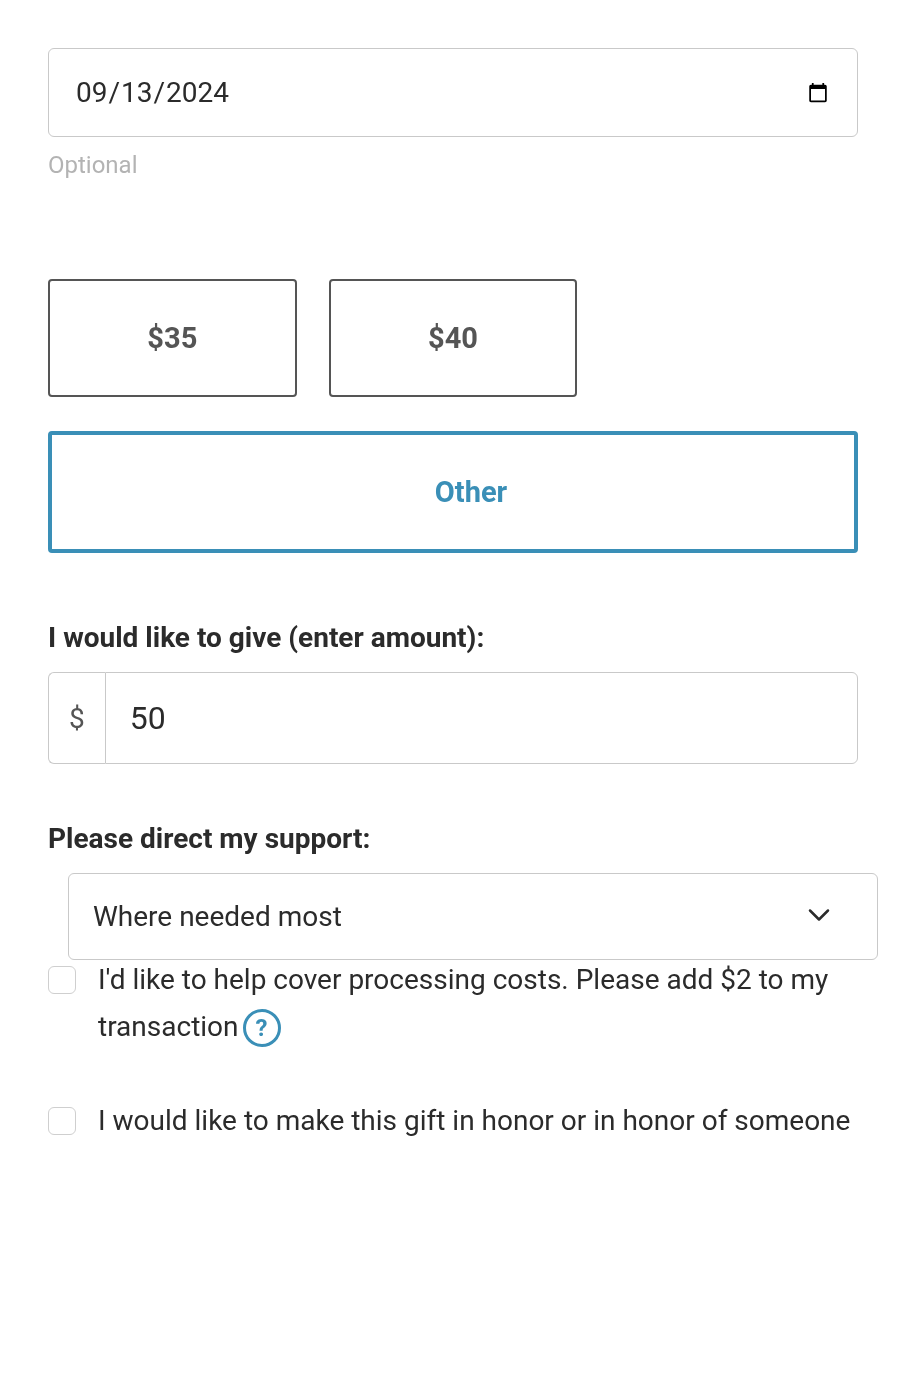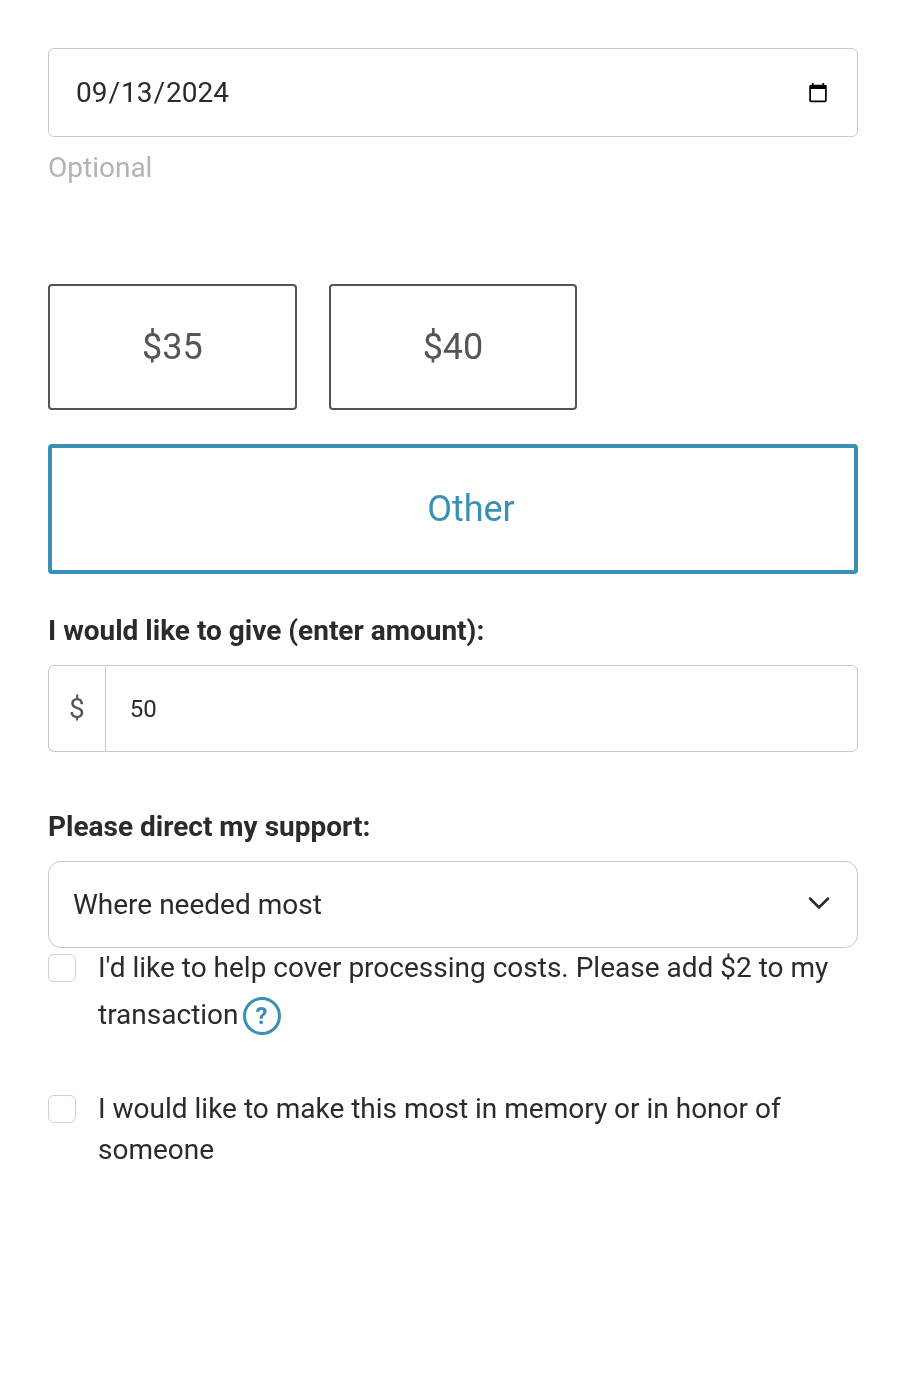--- a/index.html
+++ b/index.html
@@ -34,74 +34,74 @@
       color: #2b2b2b;
       font-family: inherit;
       background: #fff;
     }
     .date-input::-webkit-calendar-picker-indicator {
       color: #2b2b2b;
       font-size: 22px;
       cursor: pointer;
     }
     .hint-text {
-      font-size: 28px;
+      font-size: 24px;
       color: #b3b3b3;
       margin-top: 14px;
     }
     .amount-grid {
       display: grid;
       grid-template-columns: repeat(3, 1fr);
       gap: 32px;
       margin-top: 100px;
     }
     .amount-button {
       border: 2px solid #555555;
       border-radius: 4px;
       background: #fff;
       color: #555555;
-      font-size: 36px;
-      font-weight: 400;
+      font-size: 29px;
+      font-weight: 700;
       padding: 40px 0;
       cursor: pointer;
       font-family: inherit;
       text-align: center;
     }
     .amount-button.selected {
       border: 4px solid #3a8fb7;
       color: #3a8fb7;
     }
     .other-button {
       grid-column: 1 / -1;
       margin-top: 2px;
       padding-left: 36px;
     }
     .give-section {
-      margin-top: 40px;
+      margin-top: 68px;
     }
     .input-group {
       display: flex;
       width: 100%;
       margin-top: 8px;
     }
     .input-prefix {
       border: 1px solid #c9c9c9;
       border-right: none;
       border-top-left-radius: 6px;
       border-bottom-left-radius: 6px;
       padding: 26px 20px;
       font-size: 28px;
       color: #555555;
       background: #fff;
       display: flex;
       align-items: center;
     }
     .amount-input {
       flex: 1;
-      font-size: 24px;
+      font-size: 32px;
       padding: 26px 24px;
       border: 1px solid #c9c9c9;
       border-top-right-radius: 6px;
       border-bottom-right-radius: 6px;
       color: #2b2b2b;
       font-family: inherit;
       background: #fff;
     }
     .direct-section {
       margin-top: 58px;
@@ -109,27 +109,28 @@
     .select-wrapper {
       position: relative;
       width: 100%;
       margin-top: 10px;
     }
     .select-input {
       width: 100%;
       font-size: 28px;
       padding: 26px 24px;
       border: 1px solid #c9c9c9;
-      border-radius: 13px;
+      border-radius: 6px;
       color: #2b2b2b;
       font-family: inherit;
       background: #fff;
       appearance: none;
       -webkit-appearance: none;
       cursor: pointer;
+      margin-left: 20px;
     }
     .select-chevron {
       position: absolute;
       right: 28px;
       top: 50%;
       transform: translateY(-50%);
       pointer-events: none;
     }
     .checkbox-row {
       display: flex;
@@ -221,14 +222,14 @@
   <div>
     <label class="checkbox-label">I'd like to help cover processing costs. Please add $2 to my transaction</label>
     <div class="help-icon-wrap">
       <div class="help-icon">?</div>
     </div>
   </div>
 </div>
 
 <div class="checkbox-row">
   <input type="checkbox" class="checkbox" style="">
-  <label class="checkbox-label">I would like to make this most in memory or in honor of someone</label>
+  <label class="checkbox-label">I would like to make this gift in honor or in honor of someone</label>
 </div>
 
 </body></html>

